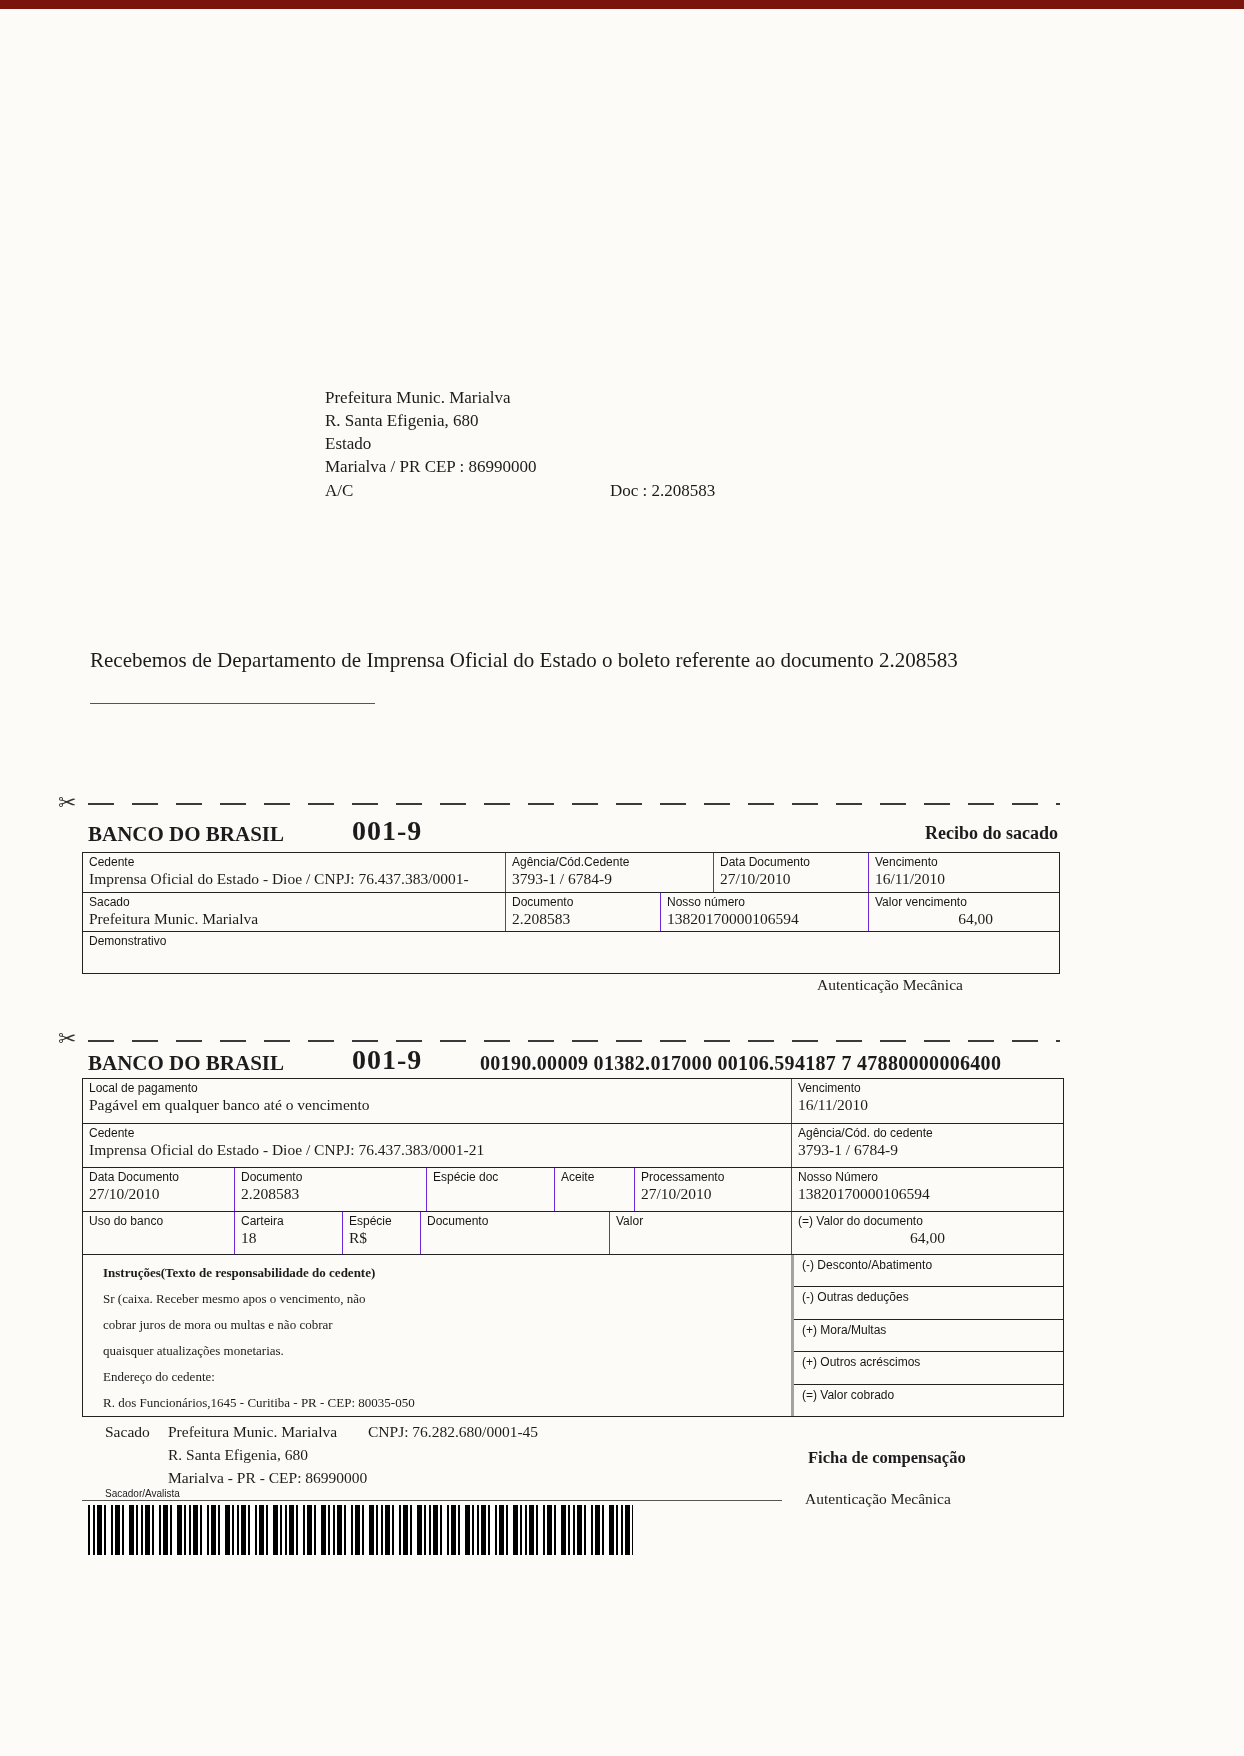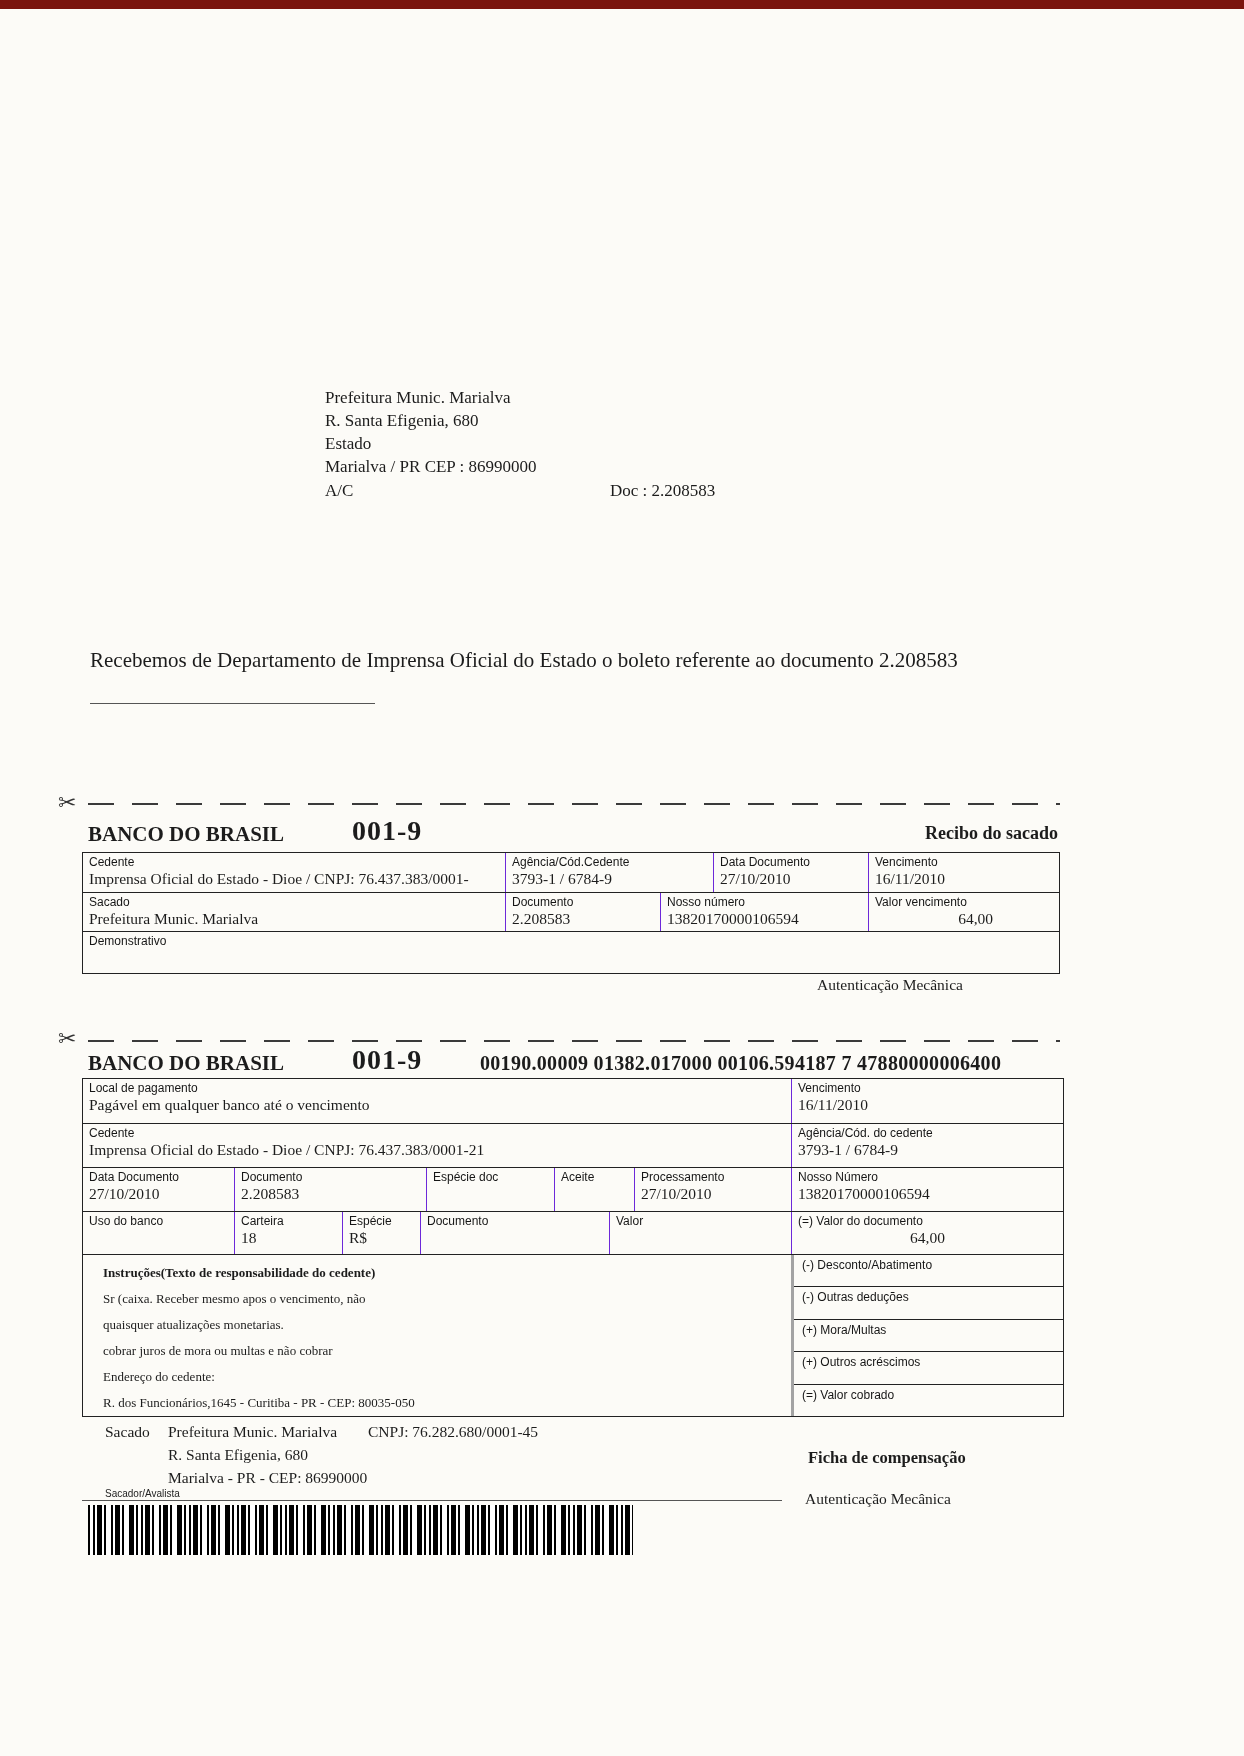--- a/index.html
+++ b/index.html
@@ -201,22 +201,22 @@
       </div>
       <div class="c" style="width:272px;">
         <div class="lbl">(=) Valor do documento</div>
         <div class="val center">64,00</div>
       </div>
     </div>
     <div class="row" style="height:162px;">
       <div class="c first" style="width:708px; padding-top:5px;">
         <div class="instr-line instr-title">Instruções(Texto de responsabilidade do cedente)</div>
         <div class="instr-line">Sr (caixa. Receber mesmo apos o vencimento, não</div>
+        <div class="instr-line">cobrar juros de mora ou multas e não cobrar</div>
         <div class="instr-line">quaisquer atualizações monetarias.</div>
-        <div class="instr-line">cobrar juros de mora ou multas e não cobrar</div>
         <div class="instr-line" style="margin-top:0px;">Endereço do cedente:</div>
         <div class="instr-line">R. dos Funcionários,1645 - Curitiba - PR - CEP: 80035-050</div>
       </div>
       <div class="amtcol" style="width:272px;">
         <div class="amtbox">
           <div class="lbl">(-) Desconto/Abatimento</div>
         </div>
         <div class="amtbox">
           <div class="lbl">(-) Outras deduções</div>
         </div>

